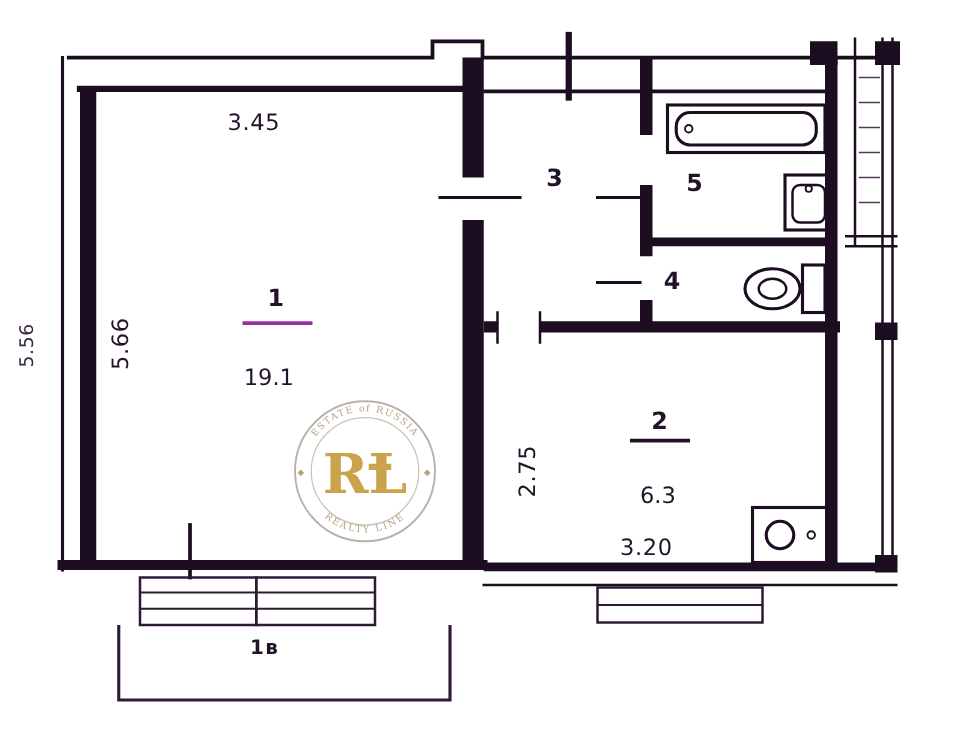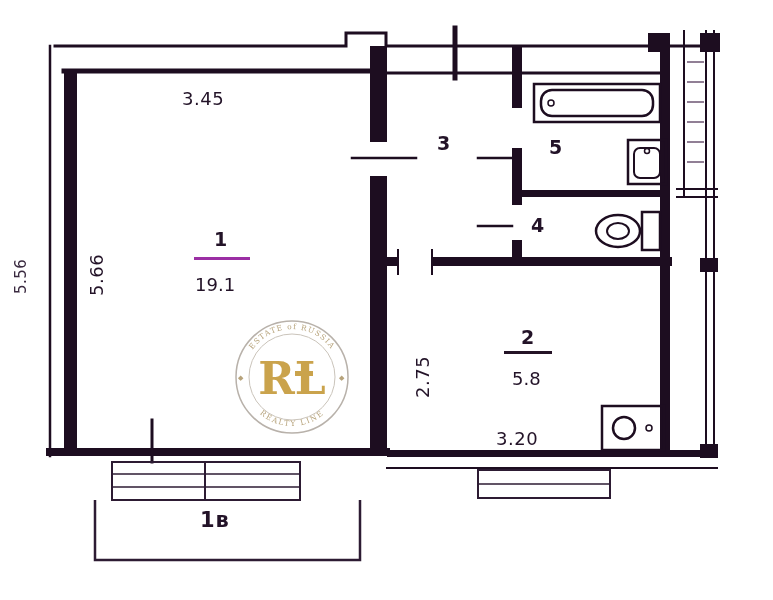--- a/index.html
+++ b/index.html
@@ -5,23 +5,23 @@
   html,body{margin:0;padding:0;background:#ffffff;}
   #stage{
     position:relative;width:773px;height:600px;background:#ffffff;overflow:hidden;
     font-family:"DejaVu Sans", sans-serif;color:#201026;
   }
   #stage svg.plan{position:absolute;left:0;top:0;}
   .lbl{position:absolute;white-space:nowrap;color:#231328;}
   .dim{font-size:18px;letter-spacing:0.5px;}
   .dim-v{transform:rotate(-90deg);transform-origin:0 0;}
   .roomnum{font-size:19px;font-weight:bold;}
-  .area{font-size:18px;}
+  .area{font-size:18px;margin-top:18px;}
   .underline{position:absolute;height:3px;}
-  .balcony{font-size:21px;font-weight:bold;letter-spacing:1px;}
+  .balcony{font-size:16px;font-weight:bold;letter-spacing:1px;}
   .watermark{position:absolute;left:232px;top:317px;width:120px;height:120px;opacity:0.93;}
 </style>
 </head>
 <body>
 
 <div id="stage">
 
   <svg class="plan" width="773" height="600" viewBox="0 0 773 600">
 
     <g stroke="#1d0d20" fill="none" stroke-linecap="square">
@@ -133,21 +133,21 @@
 
   <div class="lbl dim dim-v" style="left:86px;top:296px;">5.66</div>
   <div class="lbl dim dim-v" style="left:12px;top:294px;font-size:15px;color:#3a2a40;">5.56</div>
 
   <div class="lbl roomnum" style="left:437px;top:132px;">3</div>
   <div class="lbl roomnum" style="left:549px;top:136px;">5</div>
   <div class="lbl roomnum" style="left:531px;top:214px;">4</div>
 
   <div class="lbl roomnum" style="left:521px;top:326px;">2</div>
   <div class="underline" style="left:504px;top:351px;width:48px;background:#241326;"></div>
-  <div class="lbl area" style="left:512px;top:368px;">5.8</div>
+  <div class="lbl area" style="left:512px;top:368px;">6.3</div>
 
   <div class="lbl dim dim-v" style="left:412px;top:398px;">2.75</div>
   <div class="lbl dim" style="left:496px;top:428px;">3.20</div>
 
   <div class="lbl balcony" style="left:200px;top:508px;">1в</div>
 
   <div class="watermark">
     <svg width="120" height="120" viewBox="-60 -60 120 120">
       <circle r="56" fill="#ffffff" fill-opacity="0.97" stroke="#b3aca4" stroke-width="1.5"></circle>
       <circle r="43" fill="none" stroke="#c6bfb5" stroke-width="1"></circle>

